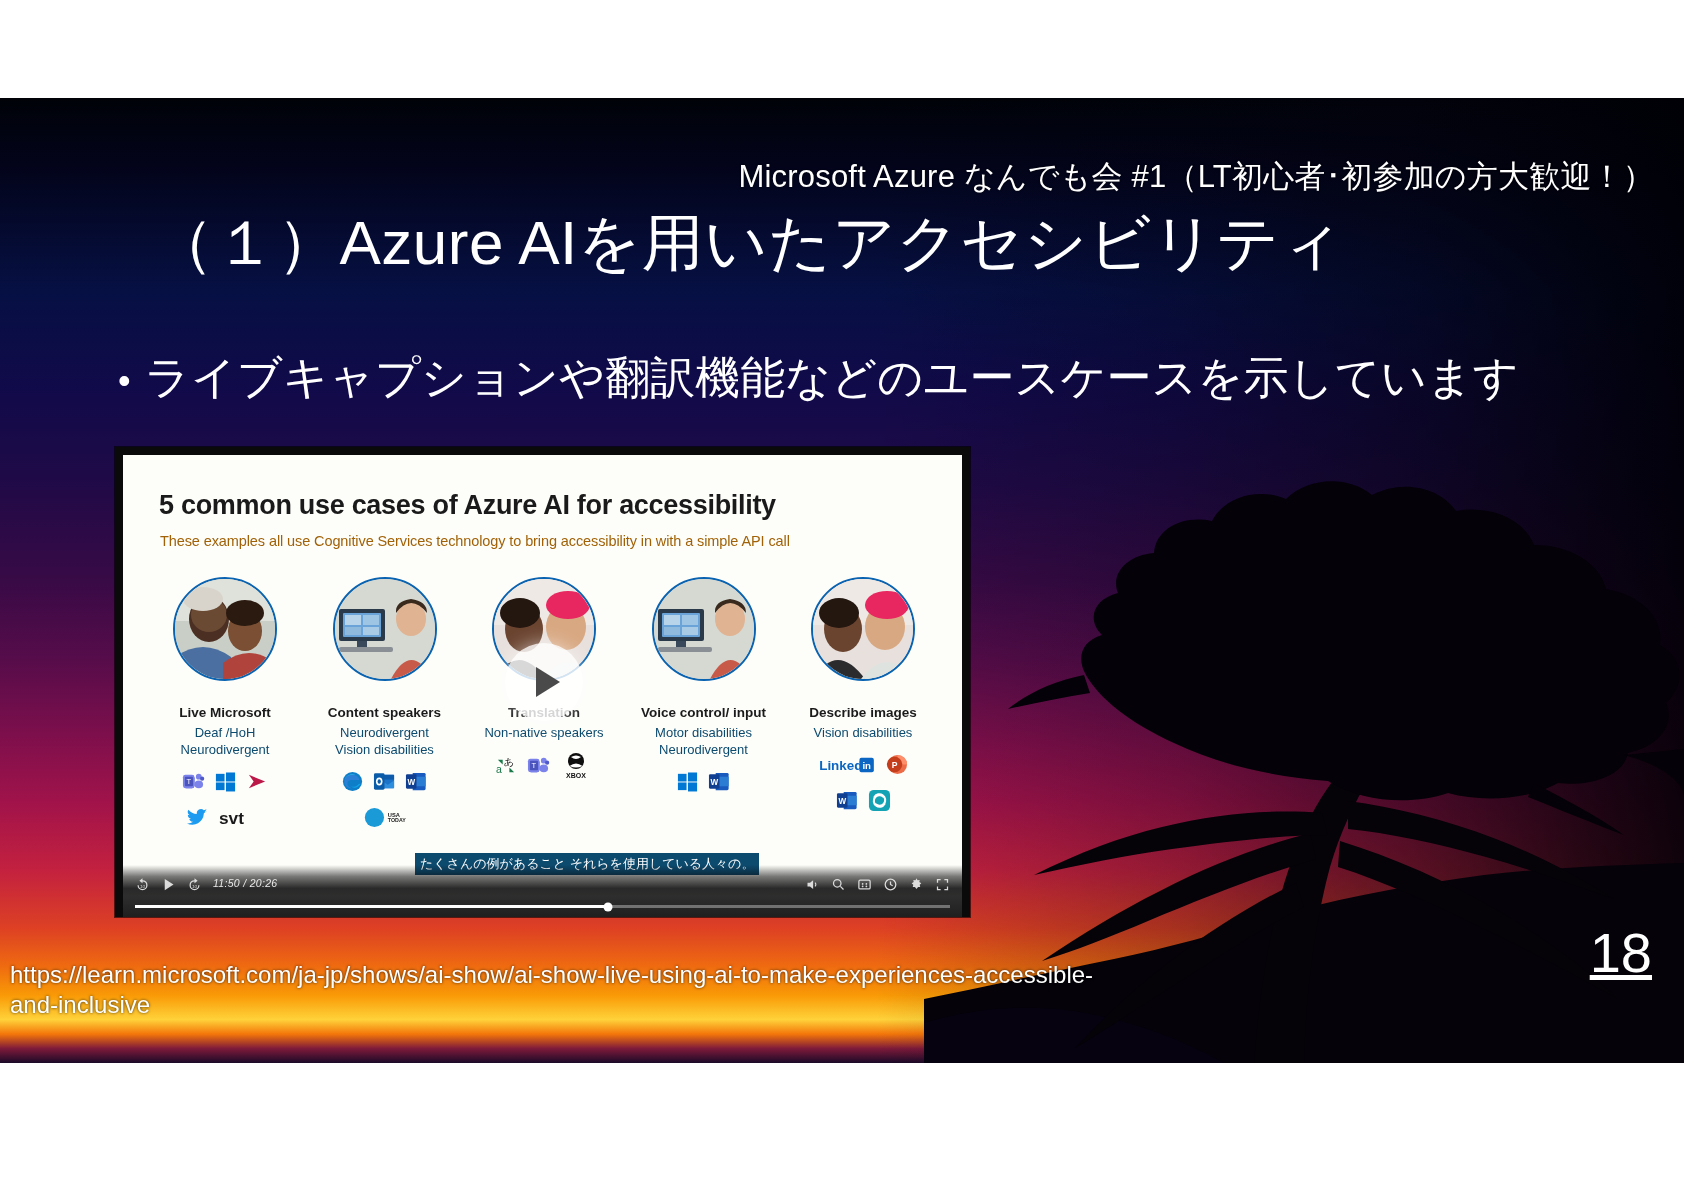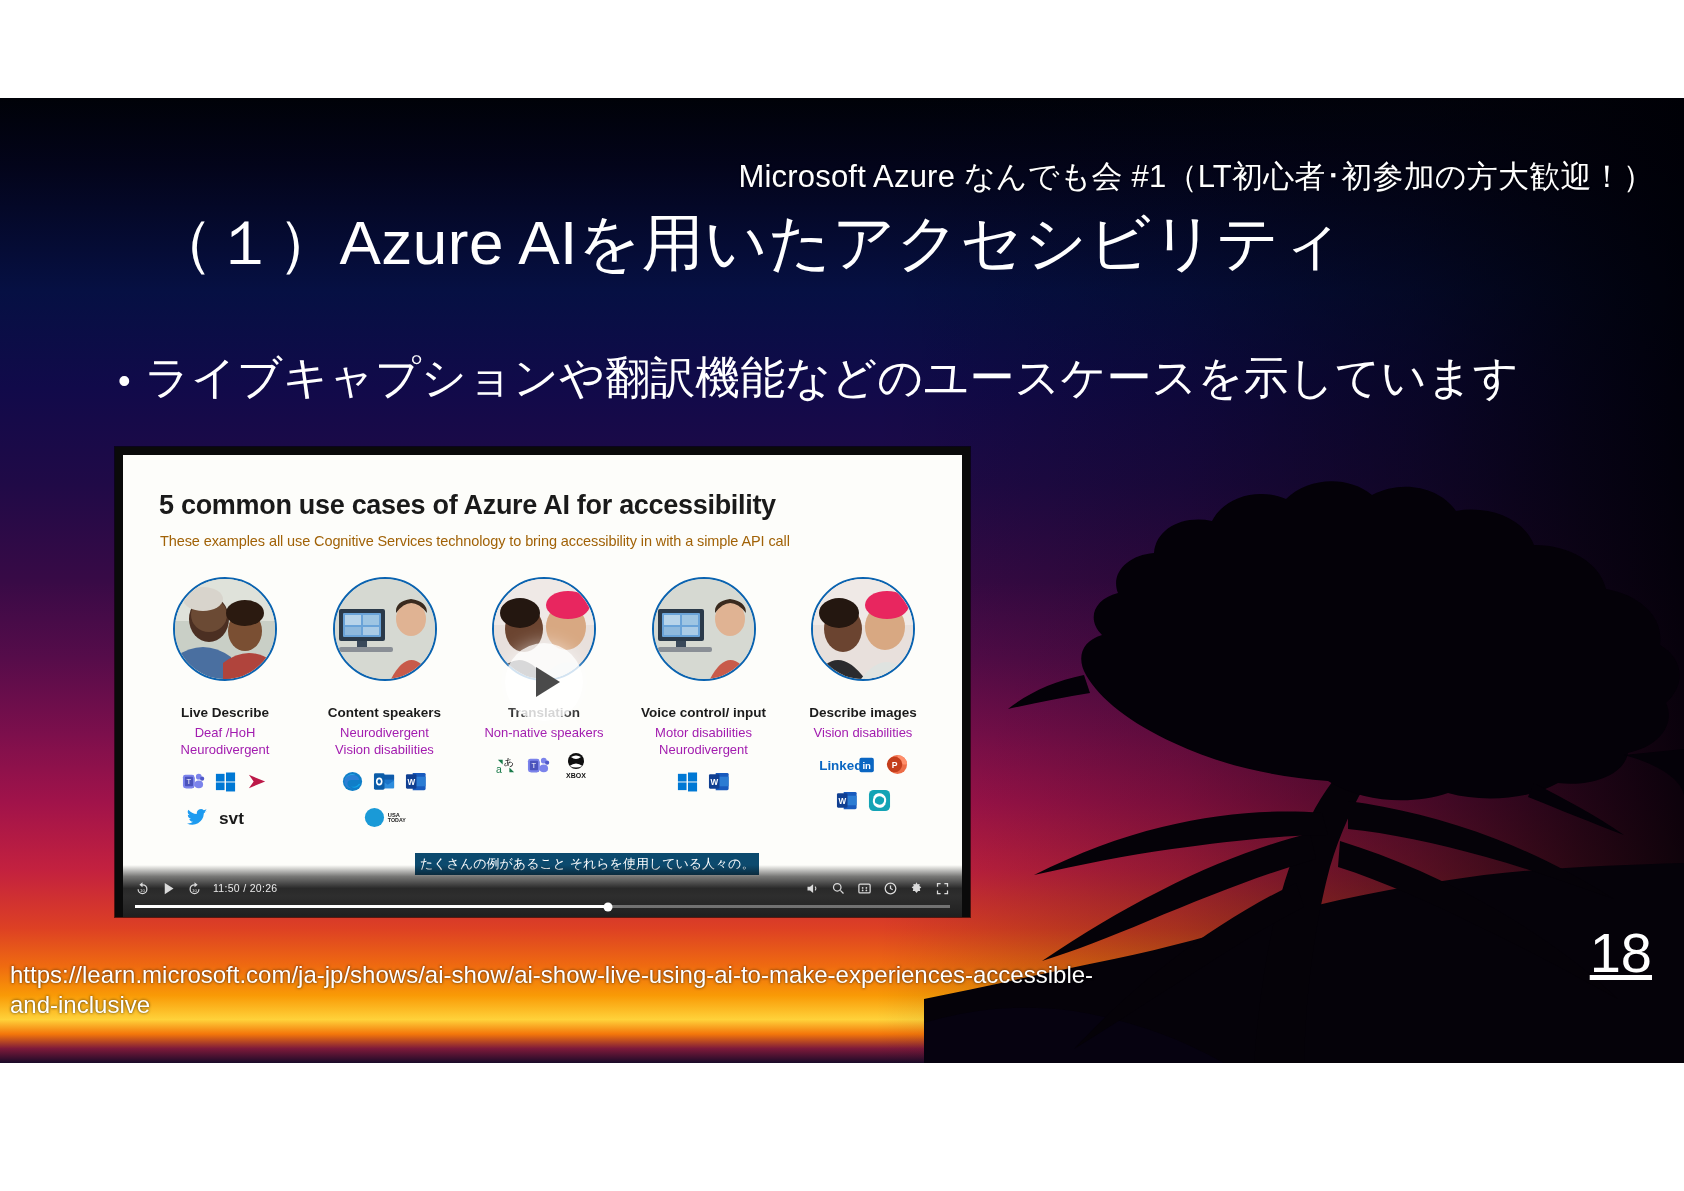--- a/index.html
+++ b/index.html
@@ -132,21 +132,21 @@
     background: #cfd8dc;
   }
   .avatar .ph { position: absolute; inset: 0; }
 
   .useLabel {
     margin-top: 24px;
     font-size: 13.5px; font-weight: 700; color: #1b1b1b;
     text-align: center; white-space: nowrap;
   }
   .useDesc {
-    margin-top: 5px; font-size: 13px; color: #a21caf;
+    margin-top: 5px; font-size: 13px; color: #0c4a6e;
     text-align: center; line-height: 1.28;
   }
 
   
   .iconRow {
     margin-top: 10px; display: flex; gap: 9px; align-items: center;
     justify-content: center; flex-wrap: wrap; min-height: 26px;
   }
   .ic { width: 23px; height: 23px; display: inline-block; }
   .ic svg { display:block; width:100%; height:100%; }
@@ -175,22 +175,22 @@
     white-space: nowrap;
   }
 
   
   #ctrl {
     position: absolute; left: 0; bottom: 0; width: 839px; height: 52px;
     background: linear-gradient(to bottom, rgba(0,0,0,0.0) 0%, rgba(10,10,10,0.55) 22%, rgba(30,30,30,0.95) 45%, #2e2e2e 60%, #1f1f1f 100%);
   }
   #ctrlRow {
     position: absolute; left: 0; top: 12px; width: 839px; height: 22px;
-    display: flex; align-items: center; padding: 0 12px;
-    color: #e9e9e9; font-size: 11px; gap: 11px;
+    display: flex; padding: 0 12px;
+    color: #e9e9e9; font-size: 11px; gap: 11px; font-style: italic;
   }
   #ctrlRow .spacer { flex: 1; }
   .cbtn { width: 15px; height: 15px; opacity: .92; }
   .cbtn svg { display:block; width:100%; height:100%; }
   #timeTxt { font-size: 10.5px; letter-spacing: .3px; color: #eaeaea; }
   #progress {
     position: absolute; left: 12px; bottom: 9px; width: 815px; height: 3px;
     background: rgba(255,255,255,0.35);
   }
   #progressFill { position:absolute; left:0; top:0; height:100%; width:58%; background:#ffffff; }
@@ -301,21 +301,21 @@
                 <rect x="0" y="0" width="100" height="42" fill="#dfe2da"></rect>
                 <ellipse cx="34" cy="40" rx="20" ry="23" fill="#4b2f22"></ellipse>
                 <ellipse cx="34" cy="36" rx="18" ry="17" fill="#6b4a34"></ellipse>
                 <ellipse cx="28" cy="20" rx="20" ry="12" fill="#d8d4cc"></ellipse>
                 <ellipse cx="70" cy="52" rx="17" ry="20" fill="#7a4f33"></ellipse>
                 <ellipse cx="70" cy="34" rx="19" ry="13" fill="#2b1a10"></ellipse>
                 <path d="M0 78 Q28 58 56 78 L56 100 L0 100 Z" fill="#4a6fa0"></path>
                 <path d="M48 84 Q74 64 100 84 L100 100 L48 100 Z" fill="#b0443c"></path>
               </svg>
             </div>
-            <div class="useLabel">Live Describe</div>
+            <div class="useLabel">Live Microsoft</div>
             <div class="useDesc">Deaf /HoH<br>Neurodivergent</div>
             <div class="iconRow">
               <span class="ic">
                   <svg viewBox="0 0 24 24">
                     <rect x="2" y="6" width="11" height="13" rx="2.5" fill="#5059c9"></rect>
                     <rect x="1" y="5" width="12" height="14" rx="2.5" fill="#7b83eb"></rect>
                     <rect x="3" y="7" width="8.5" height="10" rx="1" fill="#4b53bc"></rect>
                     <text x="7.2" y="14.6" font-size="8" fill="#fff" text-anchor="middle" font-family="Liberation Sans">T</text>
                     <circle cx="17.5" cy="7" r="3" fill="#7b83eb"></circle>
                     <circle cx="21" cy="9" r="2.2" fill="#5059c9"></circle>

